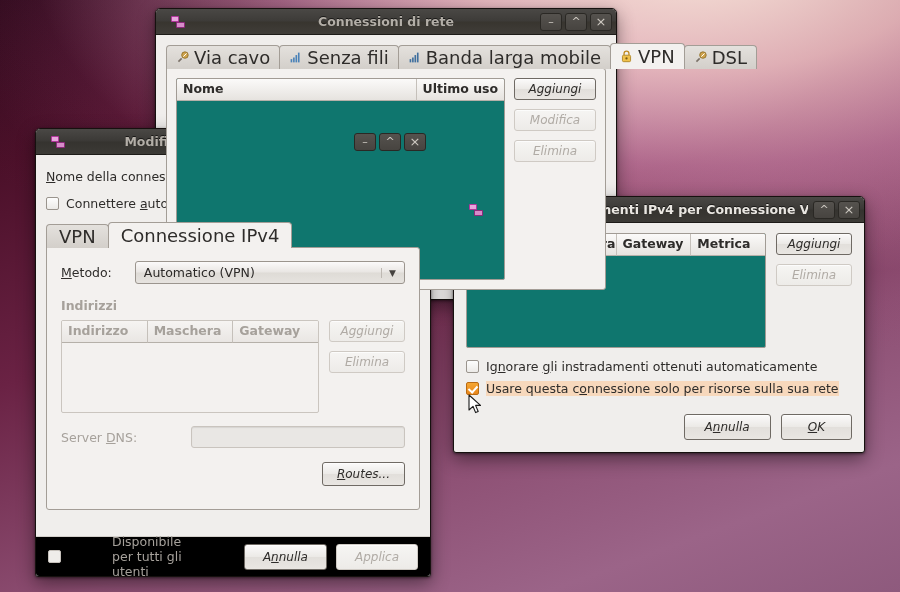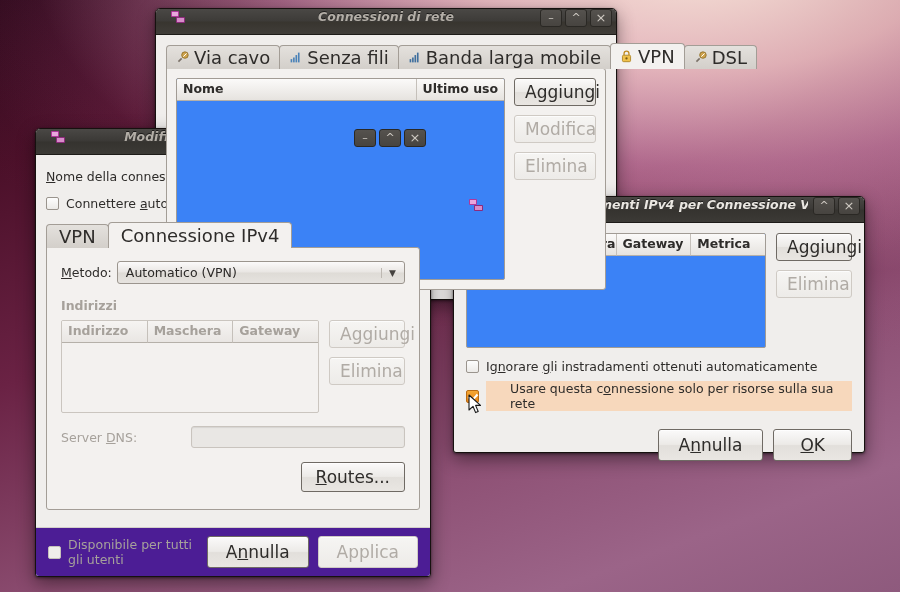--- a/index.html
+++ b/index.html
@@ -28,24 +28,23 @@
     background: #f0eeec;
     border: 1px solid #16110f;
     border-radius: 5px 5px 3px 3px;
     box-shadow: 0 6px 18px rgba(0,0,0,0.45), 0 1px 3px rgba(0,0,0,0.5);
   }
   .titlebar {
     height: 26px;
     border-radius: 4px 4px 0 0;
     background: linear-gradient(to bottom, #4a4845 0%, #3b3936 48%, #35332f 52%, #3c3a36 100%);
     border-bottom: 1px solid #1d1b18;
-    display: flex; 
+    display: flex; align-items: center;
     padding: 0 4px 0 14px;
     position: relative;
-    font-style: italic;
   }
   .titlebar.inactive {
     background: linear-gradient(to bottom, #4a4845 0%, #3d3b38 48%, #38352f 52%, #403d39 100%);
   }
   .title-text {
     position: absolute; left: 0; right: 0;
     text-align: center;
     color: #dedbd6;
     font-weight: bold;
     font-size: 12.5px;
@@ -75,24 +74,25 @@
   }
   .wbtn.close { font-size: 13px; }
 
   
   .btn {
     border: 1px solid #a8a29b;
     border-radius: 3px;
     background: linear-gradient(to bottom, #fbfafa 0%, #eceae7 48%, #e2dfdb 52%, #e9e6e2 100%);
     color: #2e2c2a;
     padding: 3px 10px;
-    font-size: 17px;
+    font-size: 12px;
     text-align: center;
     box-shadow: 0 1px 0 rgba(255,255,255,0.7) inset;
     white-space: nowrap;
+    font-style: italic;
   }
   .btn.strong { border-color: #6f6a64; }
   .btn.disabled { color: #b0aba5; border-color: #cfcac4; background: linear-gradient(to bottom,#f6f5f3,#edebe8); }
   .ul { text-decoration: underline; }
 
   .entry {
     background: #ffffff;
     border: 1px solid #9b958e;
     border-radius: 3px;
     padding: 3px 6px;
@@ -121,21 +121,21 @@
     transform: rotate(42deg);
   }
   .cbox.dim { border-color: #c6c1bb; background: #efedea; }
 
   .lbl { color: #2e2c2a; }
   .lbl.dim { color: #a6a19b; }
   .lbl.bold { font-weight: bold; }
 
   
   .listview {
-    background: #3b82f6;
+    background: #0f766e;
     border: 1px solid #a19b94;
     border-radius: 2px;
     overflow: hidden;
   }
   .listview.dim { background: #f3f1ef; border-color: #cac5bf; }
   .lv-head { display: flex; height: 22px; }
   .lv-col {
     flex: 1;
     background: linear-gradient(to bottom,#fbfaf9,#e6e3df);
     border-right: 1px solid #c5c0ba;
@@ -195,21 +195,21 @@
   .combo .arrow {
     margin-left: auto;
     border-left: 1px solid #bdb8b2;
     padding: 0 8px 0 7px;
     color: #45423f; font-size: 9px;
   }
 
   
   .cursor { position: absolute; width: 14px; height: 21px; pointer-events: none; z-index: 999; }
 
-  .hl { background: #f7d8bc; padding-left: 24px; }
+  .hl { background: #f7d8bc; }
 </style>
 </head>
 <body>
 
 <div id="desktop">
 
   <div class="window" style="left:155px; top:8px; width:462px; height:292px;">
     <div class="titlebar inactive">
       <svg class="win-icon" viewBox="0 0 16 16">
         <rect x="1" y="2" width="8" height="6" rx="1" fill="#b0379b"></rect>
@@ -329,21 +329,21 @@
           <div class="tab" style="padding:3px 12px 4px 12px;">
             <span>VPN</span>
           </div>
           <div class="tab active" style="padding:3px 12px 4px 12px;">
             <span>Connessione IPv4</span>
           </div>
         </div>
 
         <div class="tabbody" style="height:263px; padding:13px 14px 10px 14px;">
 
-          <div style="display:flex; align-items:center; gap:5px;">
+          <div style="display:flex; align-items:center; gap:23px;">
             <span class="lbl"><span class="ul">M</span>etodo:</span>
             <div class="combo" style="flex:1;">
               <span>Automatico (VPN)</span>
               <span class="arrow">▼</span>
             </div>
           </div>
 
           <div class="lbl bold dim" style="margin-top:14px;">Indirizzi</div>
 
           <div style="display:flex; gap:10px; margin-top:7px;">
@@ -366,21 +366,21 @@
           </div>
 
 
           <div style="display:flex; justify-content:flex-end; margin-top:14px;">
             <div class="btn strong" style="padding:4px 14px;"><span class="ul">R</span>outes...</div>
           </div>
         </div>
       </div>
     </div>
 
-    <div class="frame-sep" style="position:absolute; left:0; right:0; bottom:0; height:49px; display:flex; align-items:center; padding:0 12px; background:#4c1d95; border-radius:0 0 3px 3px;">
+    <div class="frame-sep" style="position:absolute; left:0; right:0; bottom:0; height:40px; display:flex; align-items:center; padding:0 12px; background:#000000; border-radius:0 0 3px 3px;gap:44px;">
       <span class="cbox dim"></span>
       <span class="lbl dim" style="margin-left:7px;">Disponibile per tutti gli utenti</span>
       <div style="margin-left:auto; display:flex; gap:9px;">
         <div class="btn strong" style="padding:5px 18px;">A<span class="ul">n</span>nulla</div>
         <div class="btn disabled" style="padding:5px 18px;">Applica</div>
       </div>
     </div>
   </div>
 
   <div class="window" style="left:453px; top:196px; width:412px; height:257px;">

